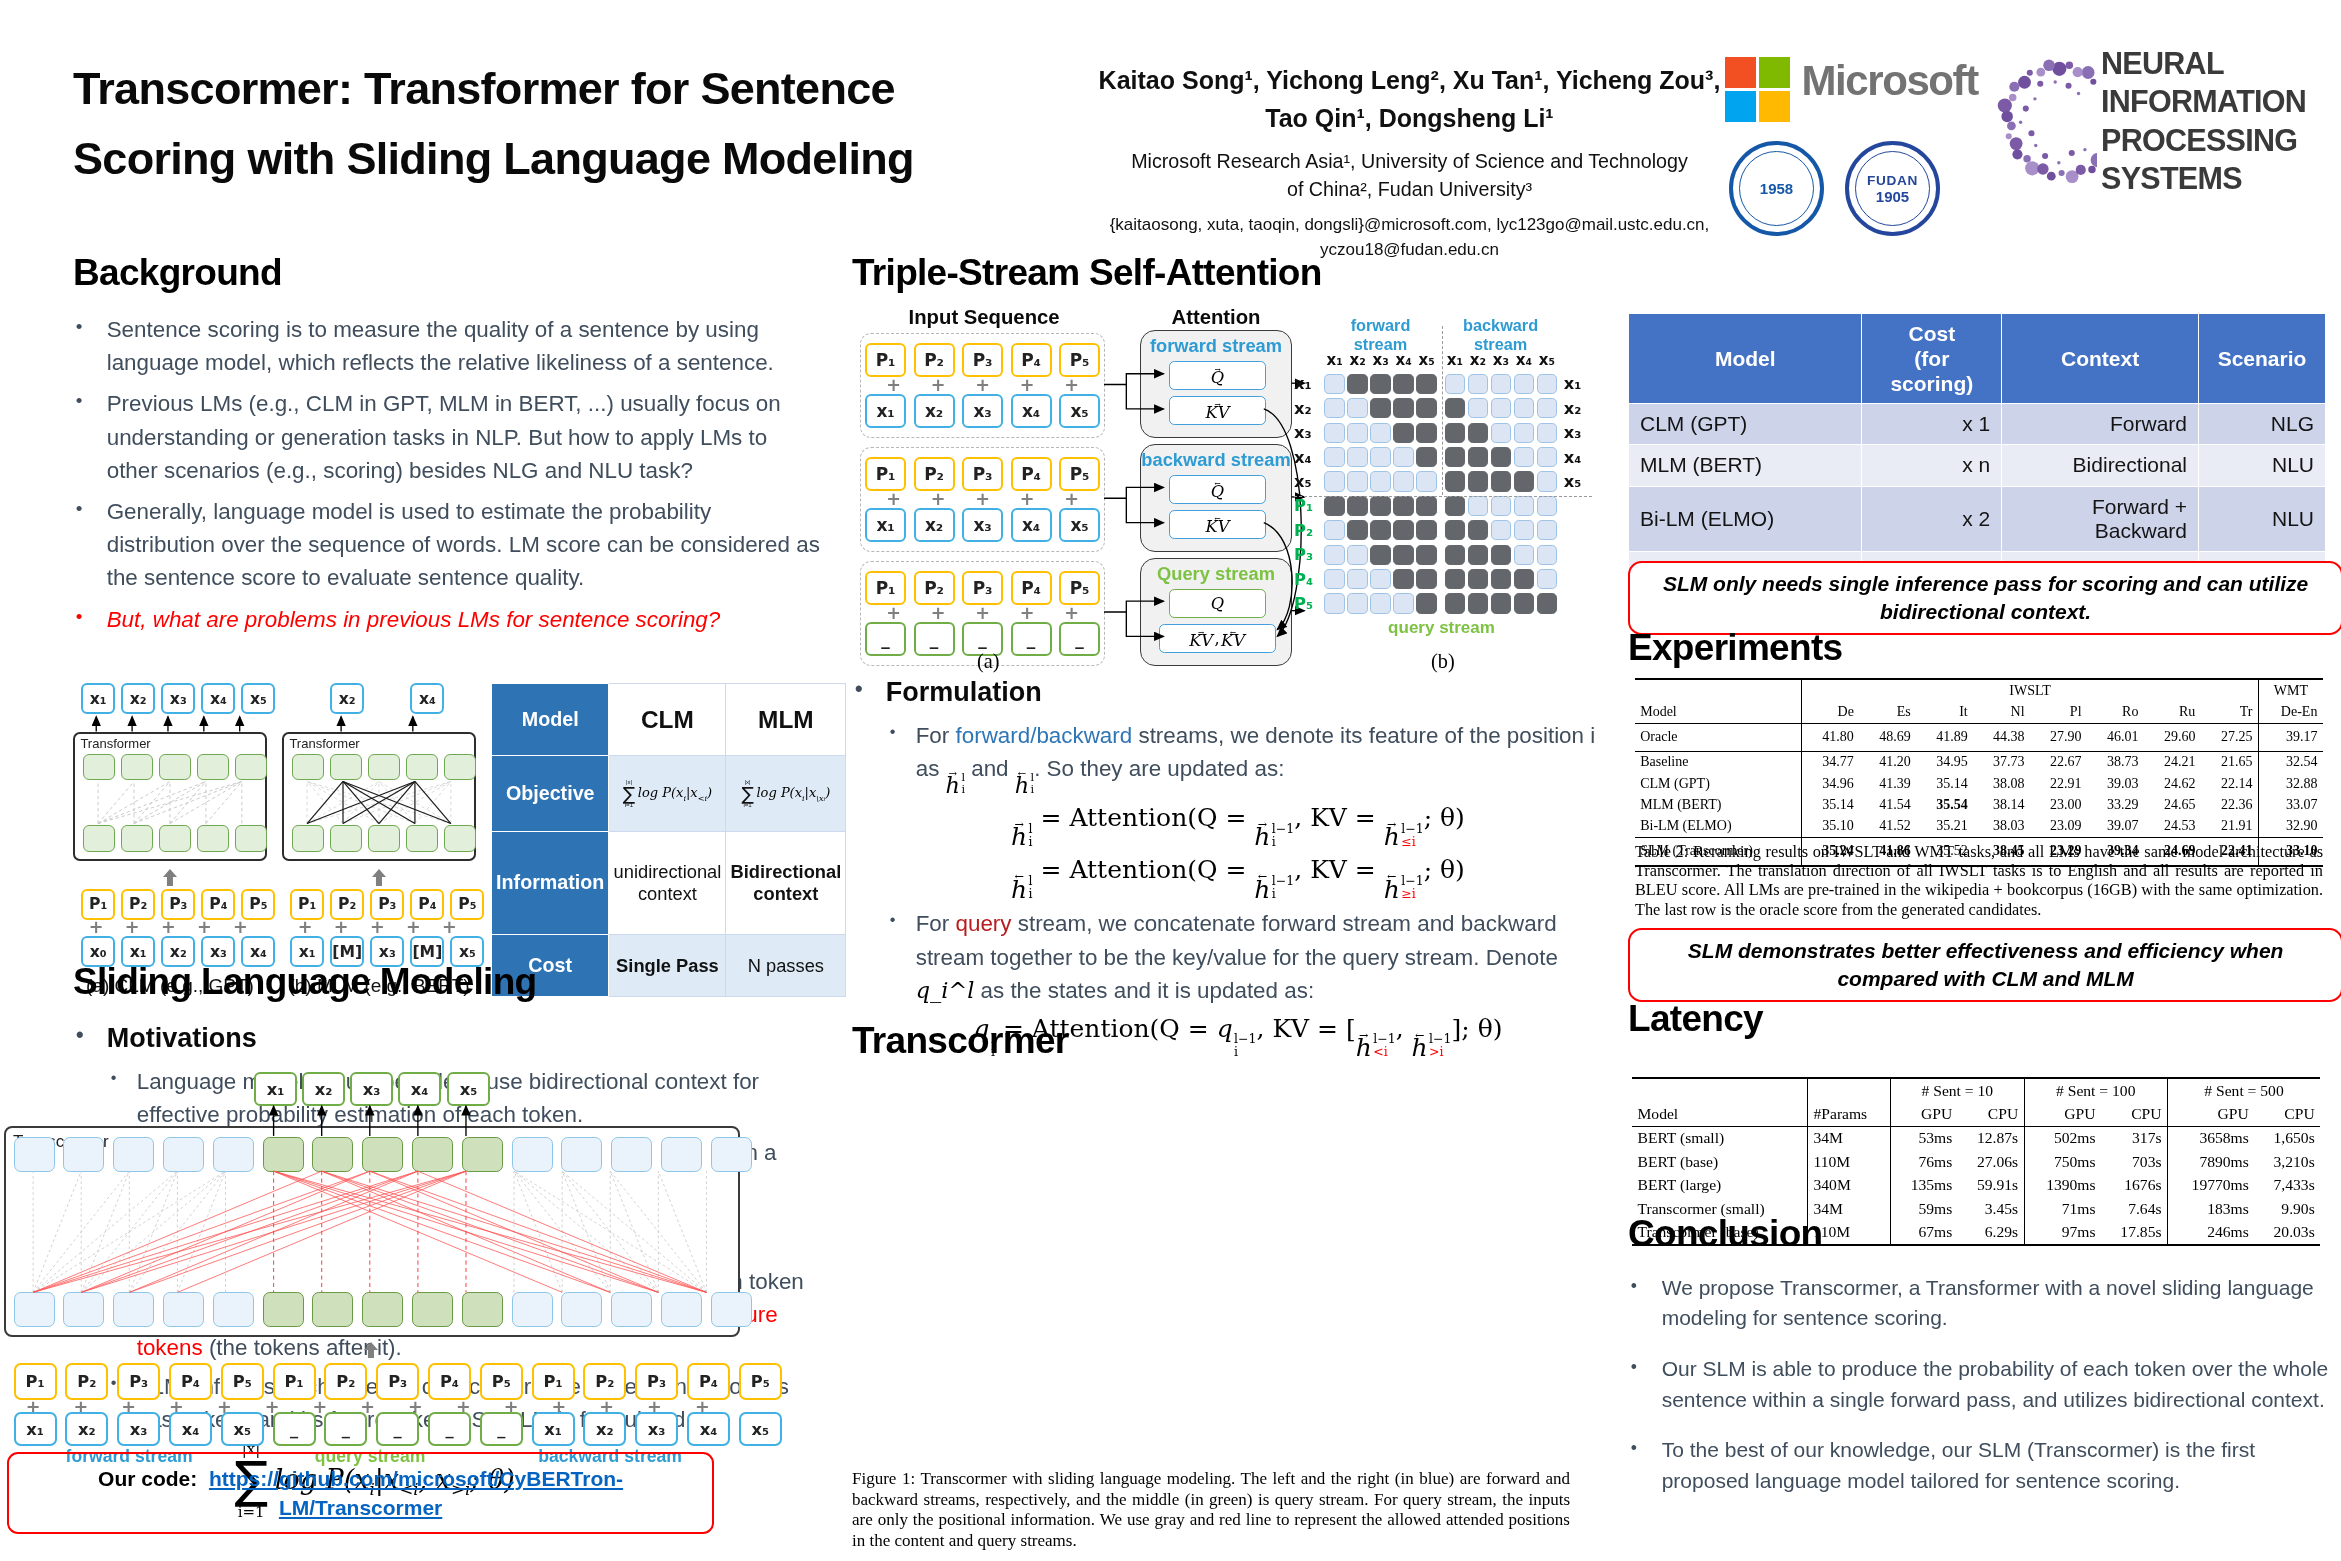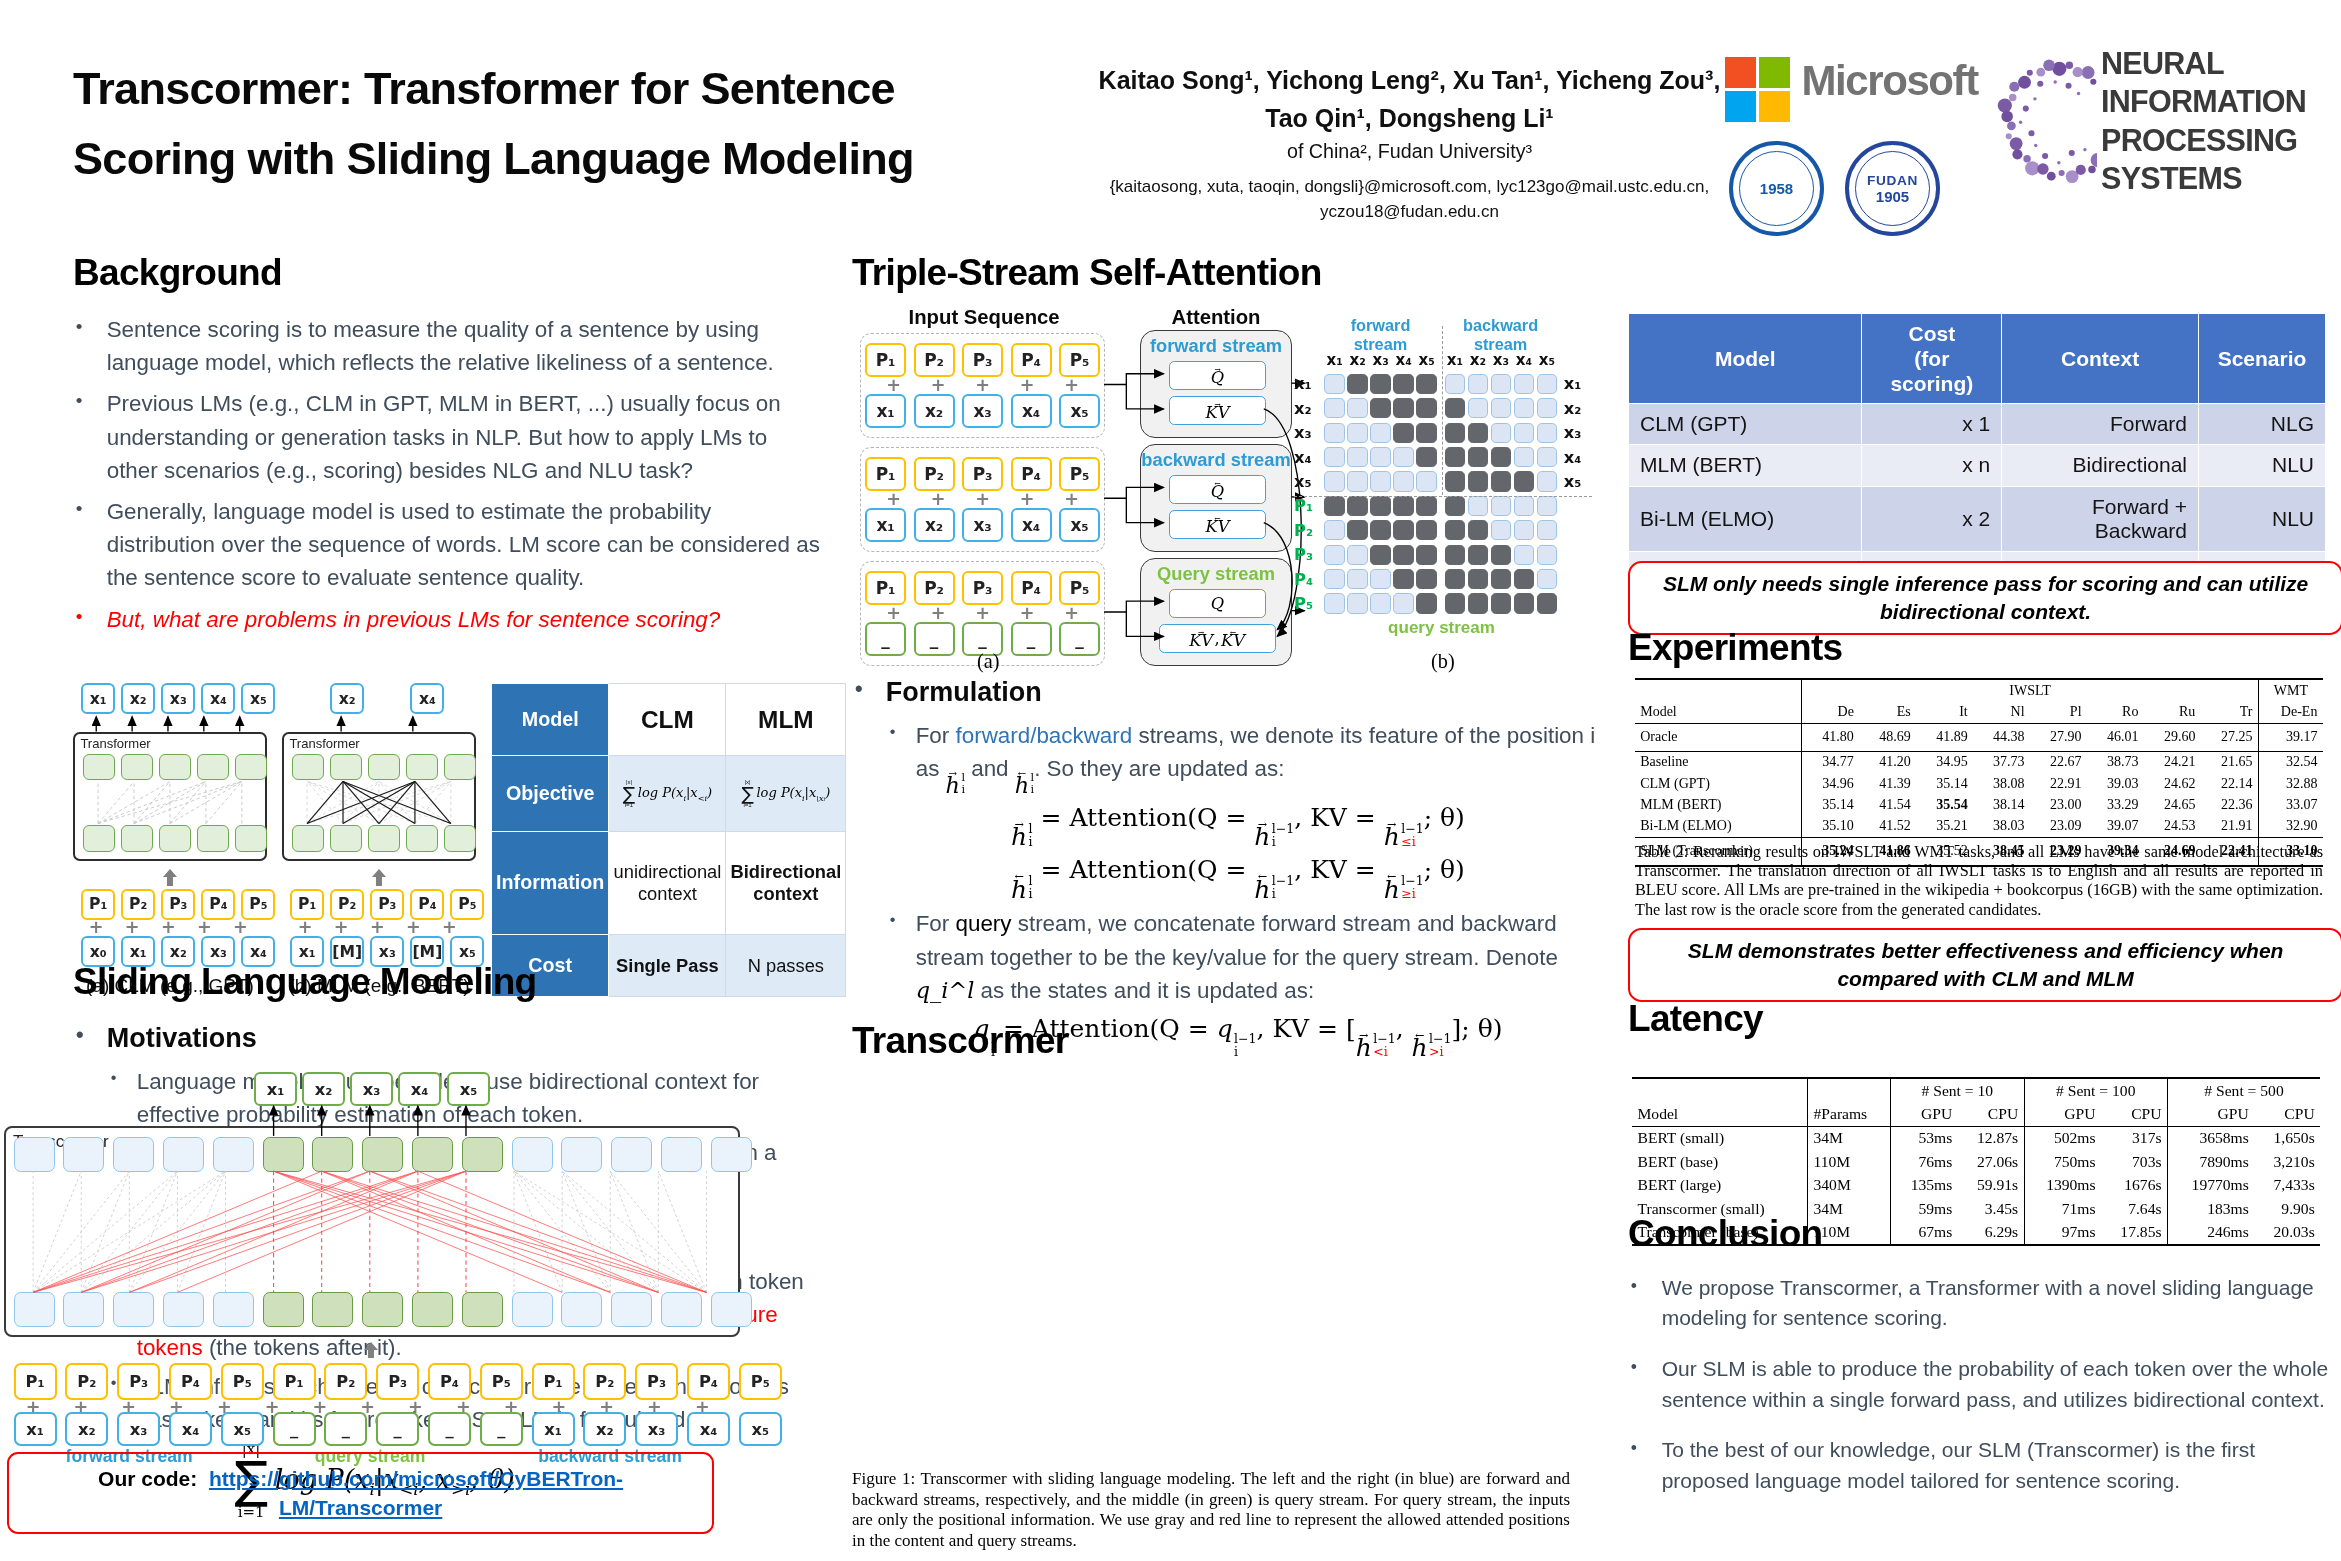--- a/index.html
+++ b/index.html
@@ -36,21 +36,21 @@
   .col-r{left:1628px;width:712px;}
   .bl{display:flex;margin-bottom:8.1px;}
   .bl .dot{width:31px;flex:none;padding-left:2.7px;font-size:19px;line-height:1.5;}
   .bl .txt{flex:1;font-size:22.4px;line-height:1.48;}
   .bl.big .dot{font-size:23px;line-height:1.35;}
   .bl.big .txt{font-size:27px;font-weight:bold;color:#0a0a0a;line-height:1.35;}
   .bl.sub{margin-left:35px;margin-bottom:5.4px;}
   .bl.sub .dot{width:26px;font-size:16.3px;}
   .red{color:#ff0000;}
   .blue{color:#2e75b6;}
-  .green{color:#000000;}
+  .green{color:#b91c1c;}
   .it{font-style:italic;}
   
   .eq{font-family:"DejaVu Serif","Liberation Serif",serif;color:#000;}
   .mv{display:inline-flex;flex-direction:column;align-items:center;vertical-align:-0.08em;line-height:0.72;}
   .mva{font-size:0.45em;line-height:0.55;}
   .mvb{font-style:italic;}
   .msc{display:inline-flex;flex-direction:column;align-items:flex-start;font-size:0.5em;
     line-height:1.08;vertical-align:-0.5em;margin-left:1.4px;}
   .bigsum{display:inline-flex;flex-direction:column;align-items:center;line-height:1;vertical-align:middle;margin-right:6.8px;}
   .bigsum .st{font-size:0.5em;}
@@ -200,20 +200,21 @@
 <div class="page">
 
   <div class="title">
     <div>Transcormer: Transformer for Sentence</div>
     <div>Scoring with Sliding Language Modeling</div>
   </div>
 
   <div class="authors">
     <div class="nm">Kaitao Song¹, Yichong Leng², Xu Tan¹, Yicheng Zou³,</div>
     <div class="nm">Tao Qin¹, Dongsheng Li¹</div>
+    <div class="af">Microsoft Research Asia¹, University of Science and Technology</div>
     <div class="af" style="margin-top:0;">of China², Fudan University³</div>
     <div class="em">{kaitaosong, xuta, taoqin, dongsli}@microsoft.com, lyc123go@mail.ustc.edu.cn,</div>
     <div class="em" style="margin-top:0;">yczou18@fudan.edu.cn</div>
   </div>
 
   <div class="mslogo">
     <span class="mssq">
       <i class="ms1"></i>
         <i class="ms2"></i>
         <i class="ms3"></i>

